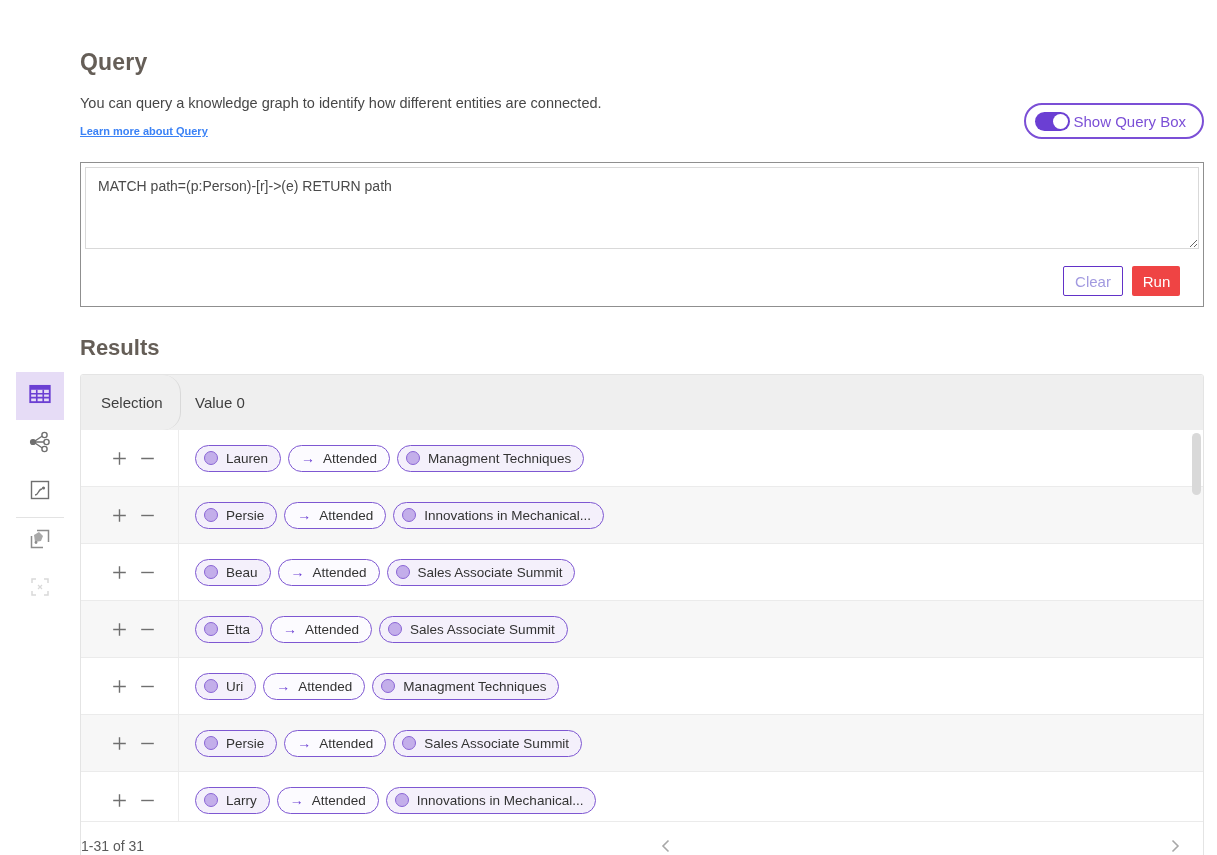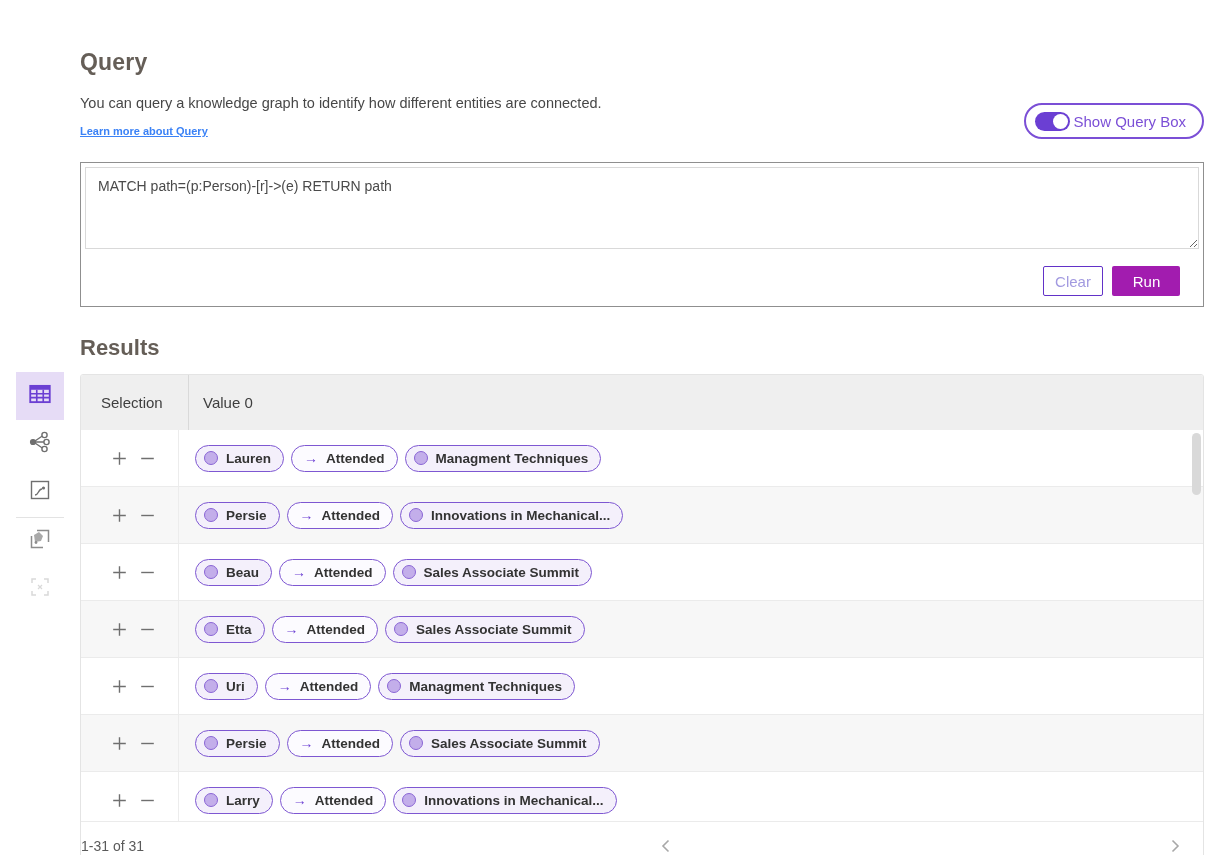--- a/index.html
+++ b/index.html
@@ -44,34 +44,34 @@
   .query-box { margin-top: 23px; border: 1px solid #8f8f8f; background: #fff; }
   .query-input { display: block; width: calc(100% - 8px); height: 82px; margin: 4px auto 7px;
                  border: 1px solid #d9d9d9; padding: 10px 12px; resize: vertical;
                  font-family: "Liberation Sans", sans-serif; font-size: 14px; color: #4a4a4a;
                  outline: none; }
   .btn-bar { height: 50px; display: flex; align-items: center; justify-content: flex-end;
              gap: 9px; padding-right: 23px; }
   .btn { height: 30px; font-size: 15px; cursor: pointer; border-radius: 2px;
          font-family: "Liberation Sans", sans-serif; }
   .btn.clear { width: 60px; background: #fff; border: 1px solid #6232c8; color: #a29ae0; }
-  .btn.run   { width: 68px; background: #a21caf; border: none; color: #ffffff; padding-left: 7px; }
+  .btn.run   { width: 48px; background: #ef4444; border: none; color: #ffffff; padding-left: 7px; }
 
   
   h2.results-title { margin: 28px 0 0; font-size: 22px; line-height: 26px;
                      font-weight: 700; color: #655e57; }
   .table-card { margin-top: 13px; border: 1px solid #e4e4e4; border-radius: 3px 3px 8px 8px;
                 overflow: hidden; background: #fff; }
   .thead { display: flex; height: 55px; background: #efefef; align-items: center;
            font-size: 15px; color: #3e3e3e; }
-  .hcell.sel { width: 108px; padding-left: 20px; height: 100%; display: flex;
-               align-items: center; border-right: 1px solid #d9d9d9; }
+  .hcell.sel { width: 100px; padding-left: 20px; height: 100%; display: flex;
+               align-items: center; border-right: 1px solid #d9d9d9; border-radius: 18px; }
   .hcell.val { padding-left: 14px; }
 
-  .tbody { position: relative; height: 391px; overflow: hidden; font-weight: bold; }
+  .tbody { position: relative; height: 391px; overflow: hidden; }
   .trow { display: flex; height: 57px; background: #fff; border-bottom: 1px solid #ebebeb; }
   .trow.alt { background: #f7f7f7; }
   .sel-cell { width: 98px; flex: none; display: flex; align-items: center;
               padding-left: 31px; gap: 13px; border-right: 1px solid #ececec; }
   .iconbtn { display: inline-flex; cursor: pointer; line-height: 0; }
   .val-cell { flex: 1; display: flex; align-items: center; padding-left: 16px; gap: 7px;
               overflow: hidden; }
 
   .pill { display: inline-flex; align-items: center; height: 27px; border: 1.5px solid #7e57d2;
           border-radius: 14px; padding: 0 12px 0 8px; background: #f4f0fb; gap: 8px;

